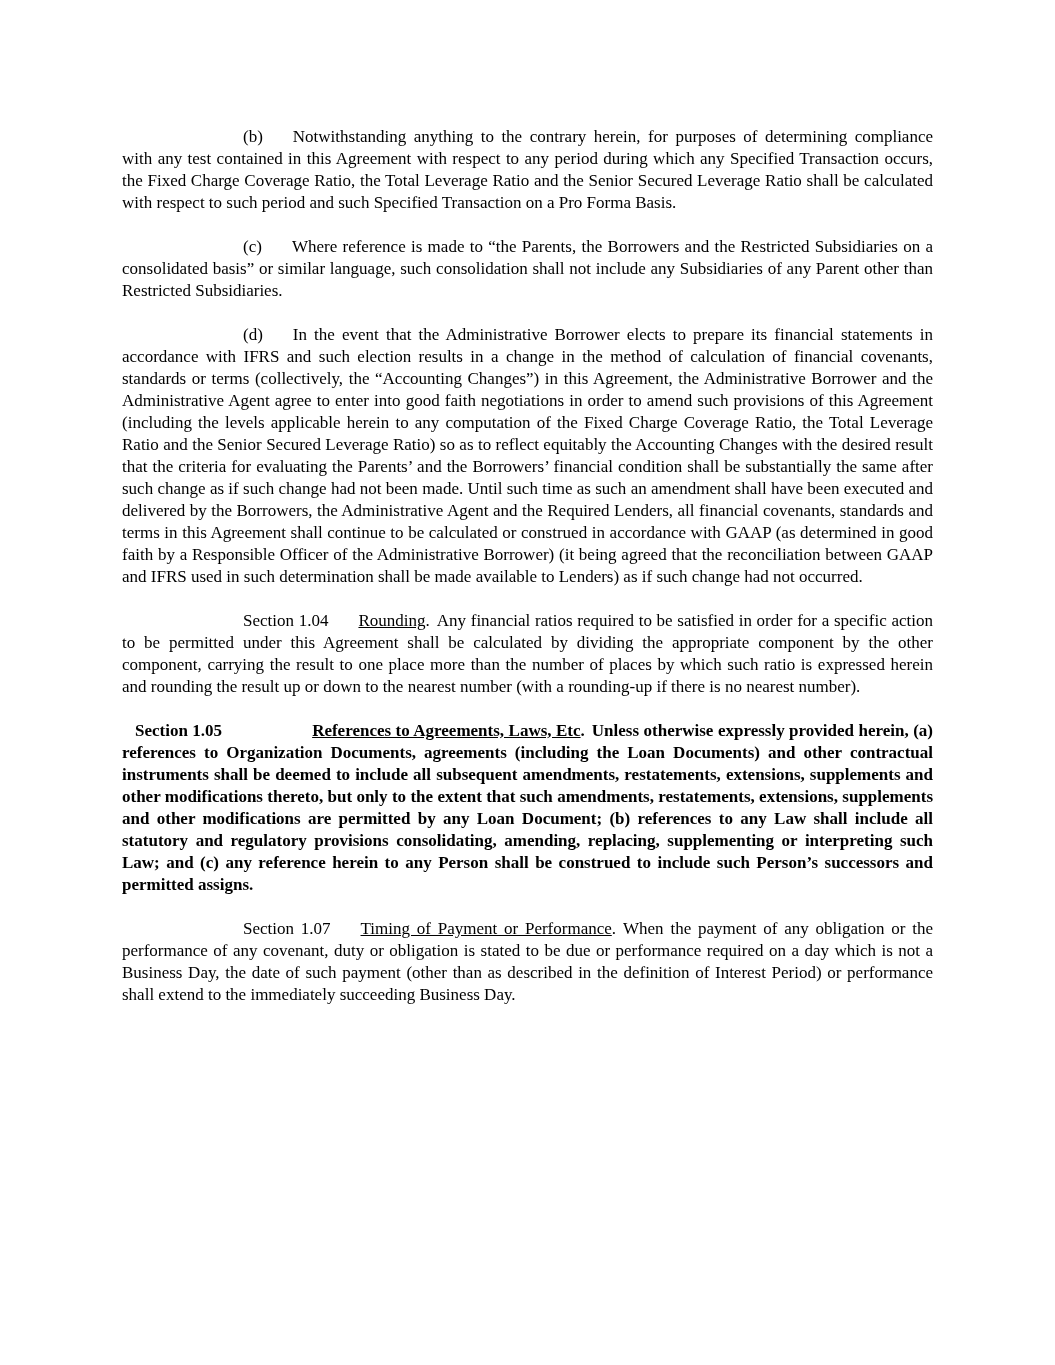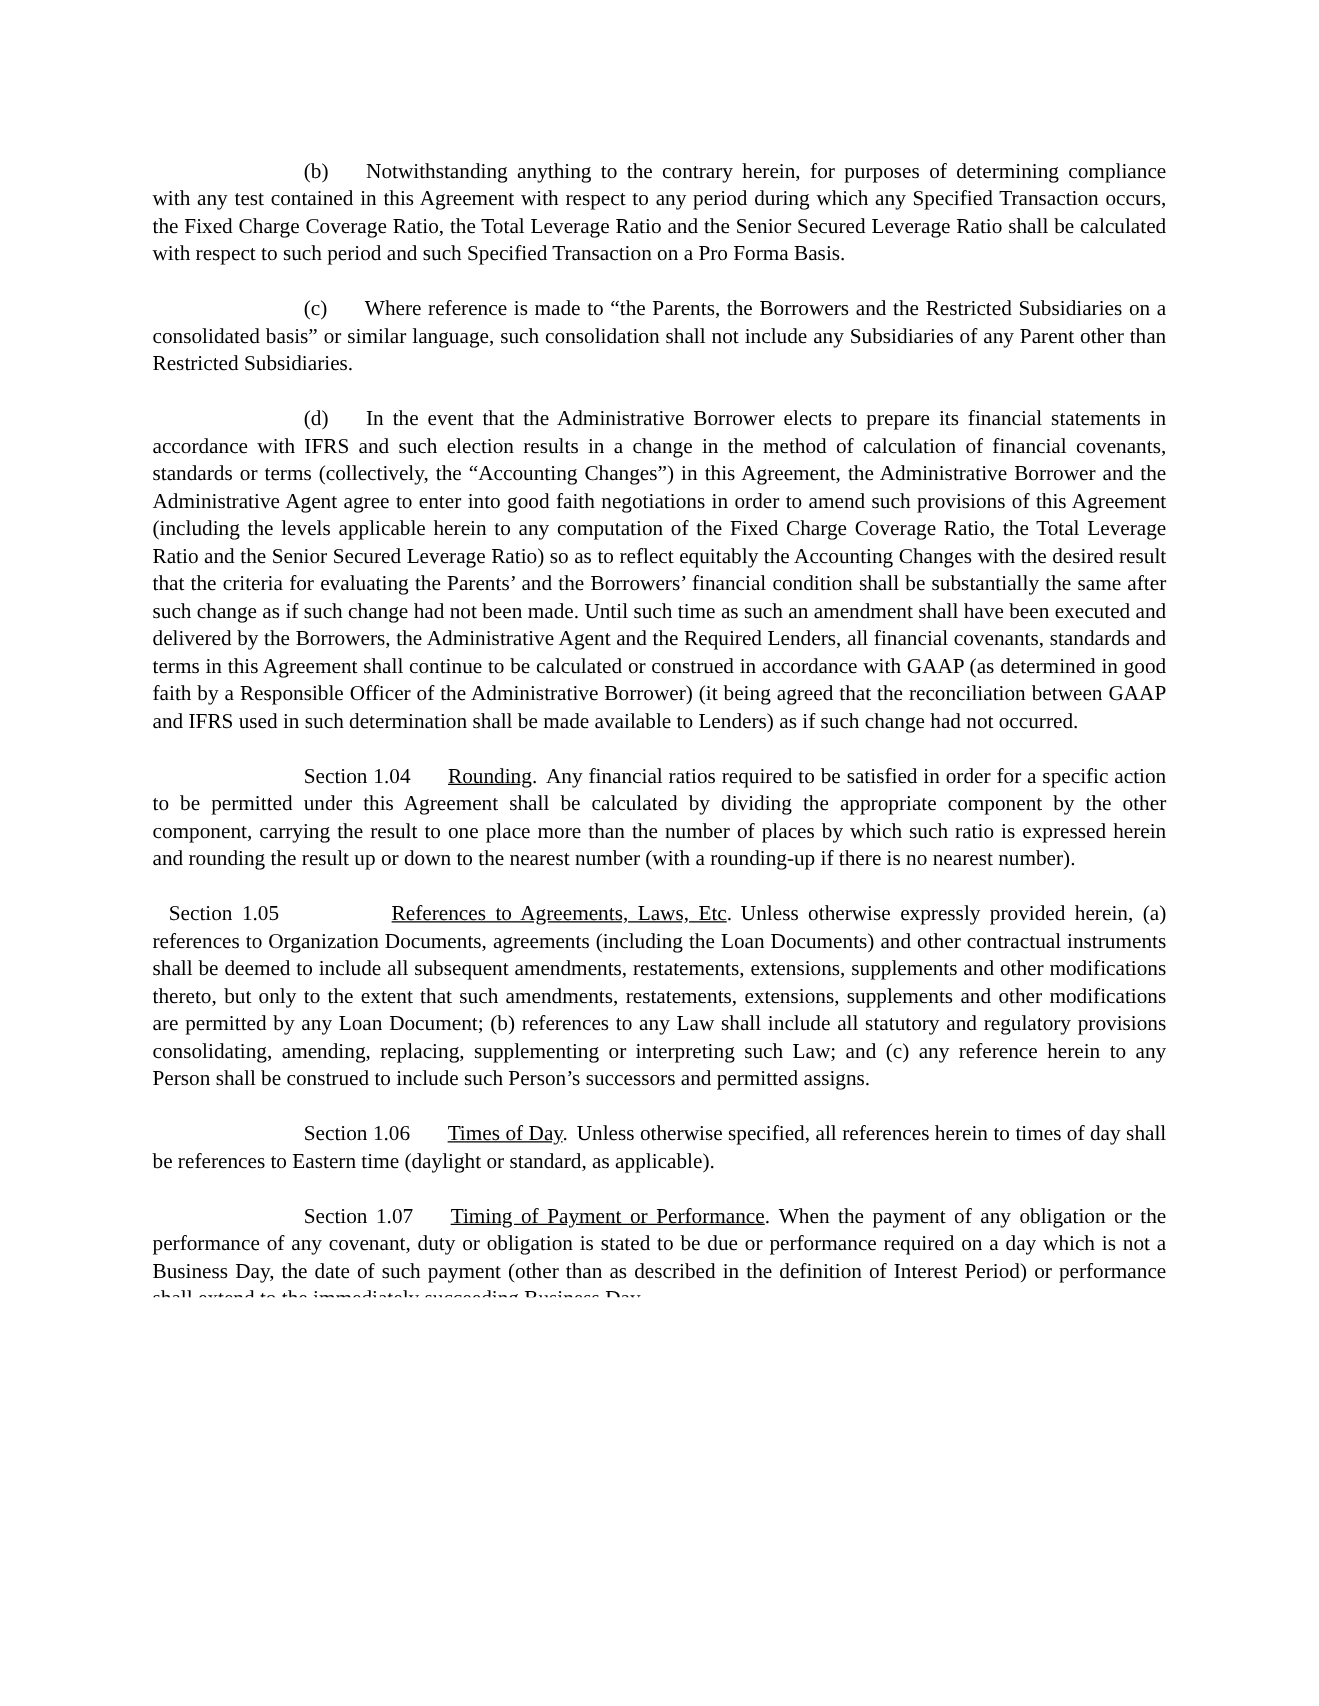--- a/index.html
+++ b/index.html
@@ -18,21 +18,21 @@
     line-height: 22px;
     box-sizing: border-box;
     padding: 126px 122px 0 122px;
     overflow: hidden;
   }
   p.para {
     margin: 0 0 22px 0;
     text-align: justify;
   }
   p.para.indent-std { text-indent: 121px; }
-  p.para.indent-sm  { text-indent: 13px; }
+  p.para.indent-sm  { text-indent: 13px; font-weight: bold; }
   .tab {
     display: inline-block;
     width: 30px;
   }
   .tab-wide {
     display: inline-block;
     width: 90px;
   }
   .heading-underline {
     text-decoration: underline;
@@ -58,19 +58,18 @@
   <p class="para indent-std"><span>(b)</span><span class="tab"></span><span>Notwithstanding anything to the contrary herein, for purposes of determining compliance with any test contained in this Agreement with respect to any period during which any Specified Transaction occurs, the Fixed Charge Coverage Ratio, the Total Leverage Ratio and the Senior Secured Leverage Ratio shall be calculated with respect to such period and such Specified Transaction on a Pro Forma Basis.</span></p>
 
   <p class="para indent-std"><span>(c)</span><span class="tab"></span><span>Where reference is made to “the Parents, the Borrowers and the Restricted Subsidiaries on a consolidated basis” or similar language, such consolidation shall not include any Subsidiaries of any Parent other than Restricted Subsidiaries.</span></p>
 
   <p class="para indent-std"><span>(d)</span><span class="tab"></span><span>In the event that the Administrative Borrower elects to prepare its financial statements in accordance with IFRS and such election results in a change in the method of calculation of financial covenants, standards or terms (collectively, the “</span><span class="defined-term">Accounting Changes</span><span>”) in this Agreement, the Administrative Borrower and the Administrative Agent agree to enter into good faith negotiations in order to amend such provisions of this Agreement (including the levels applicable herein to any computation of the Fixed Charge Coverage Ratio, the Total Leverage Ratio and the Senior Secured Leverage Ratio) so as to reflect equitably the Accounting Changes with the desired result that the criteria for evaluating the Parents’ and the Borrowers’ financial condition shall be substantially the same after such change as if such change had not been made.  Until such time as such an amendment shall have been executed and delivered by the Borrowers, the Administrative Agent and the Required Lenders, all financial covenants, standards and terms in this Agreement shall continue to be calculated or construed in accordance with GAAP (as determined in good faith by a Responsible Officer of the Administrative Borrower) (it being agreed that the reconciliation between GAAP and IFRS used in such determination shall be made available to Lenders) as if such change had not occurred.</span></p>
 
   <p class="para indent-std"><span>Section 1.04</span><span class="tab"></span><span class="heading-underline">Rounding</span><span class="sep">.</span><span>Any financial ratios required to be satisfied in order for a specific action to be permitted under this Agreement shall be calculated by dividing the appropriate component by the other component, carrying the result to one place more than the number of places by which such ratio is expressed herein and rounding the result up or down to the nearest number (with a rounding-up if there is no nearest number).</span></p>
 
   <p class="para indent-sm"><span>Section 1.05</span><span class="tab-wide"></span><span class="heading-underline">References to Agreements, Laws, Etc</span><span class="sep">.</span><span>Unless otherwise expressly provided herein, (a) references to Organization Documents, agreements (including the Loan Documents) and other contractual instruments shall be deemed to include all subsequent amendments, restatements, extensions, supplements and other modifications thereto, but only to the extent that such amendments, restatements, extensions, supplements and other modifications are permitted by any Loan Document; (b) references to any Law shall include all statutory and regulatory provisions consolidating, amending, replacing, supplementing or interpreting such Law; and (c) any reference herein to any Person shall be construed to include such Person’s successors and permitted assigns.</span></p>
 
-  <p class="para indent-std"><span>Section 1.06</span><span class="tab"></span><span class="heading-underline">Times of Day</span><span class="sep">.</span><span>Unless otherwise specified, all references herein to times of day shall be references to Eastern time (daylight or standard, as applicable).</span></p>
 
   <p class="para indent-std"><span>Section 1.07</span><span class="tab"></span><span class="heading-underline">Timing of Payment or Performance</span><span class="sep">.</span><span>When the payment of any obligation or the performance of any covenant, duty or obligation is stated to be due or performance required on a day which is not a Business Day, the date of such payment (other than as described in the definition of Interest Period) or performance shall extend to the immediately succeeding Business Day.</span></p>
 
   <div class="page-number">70</div>
 
 </div>
 
 </body></html>

